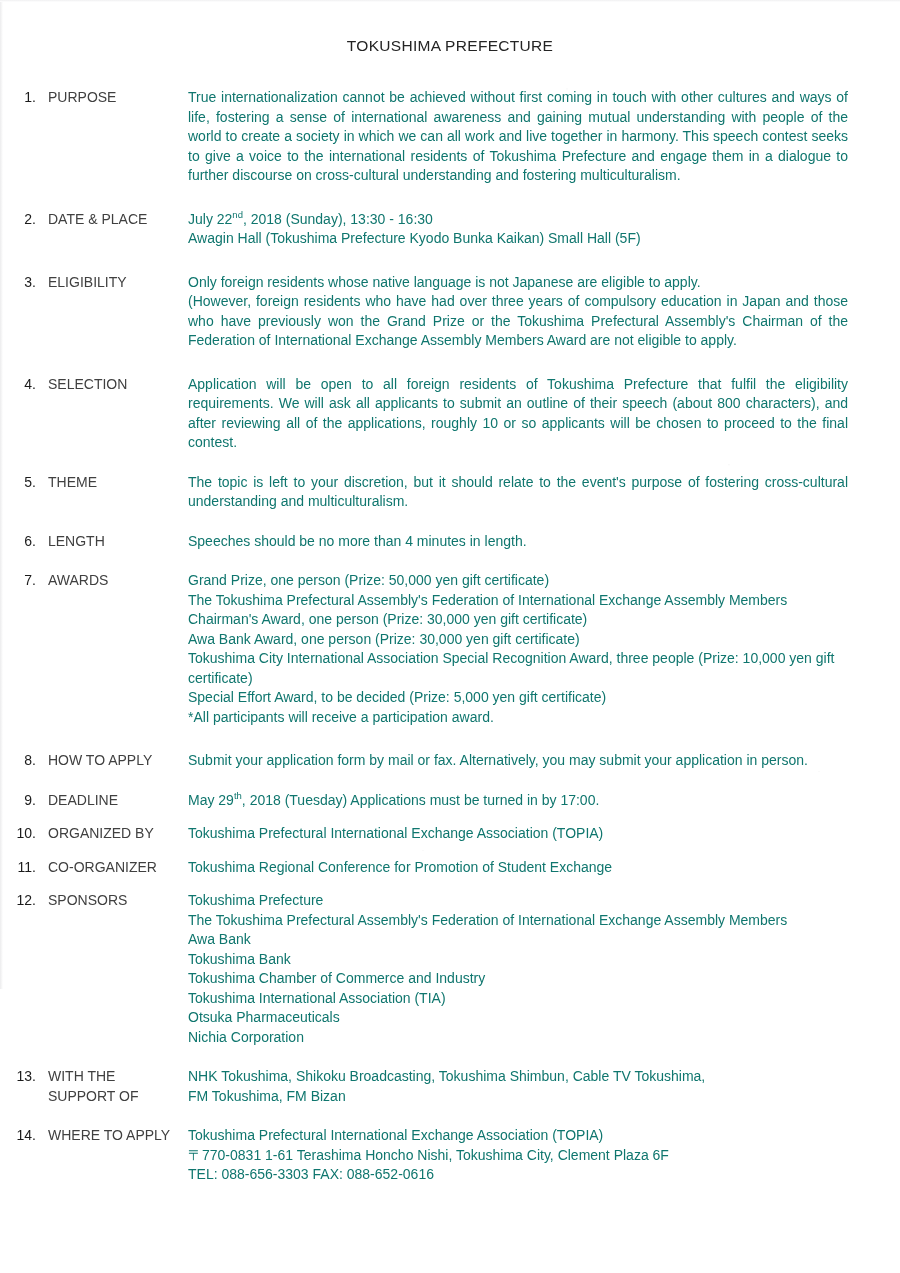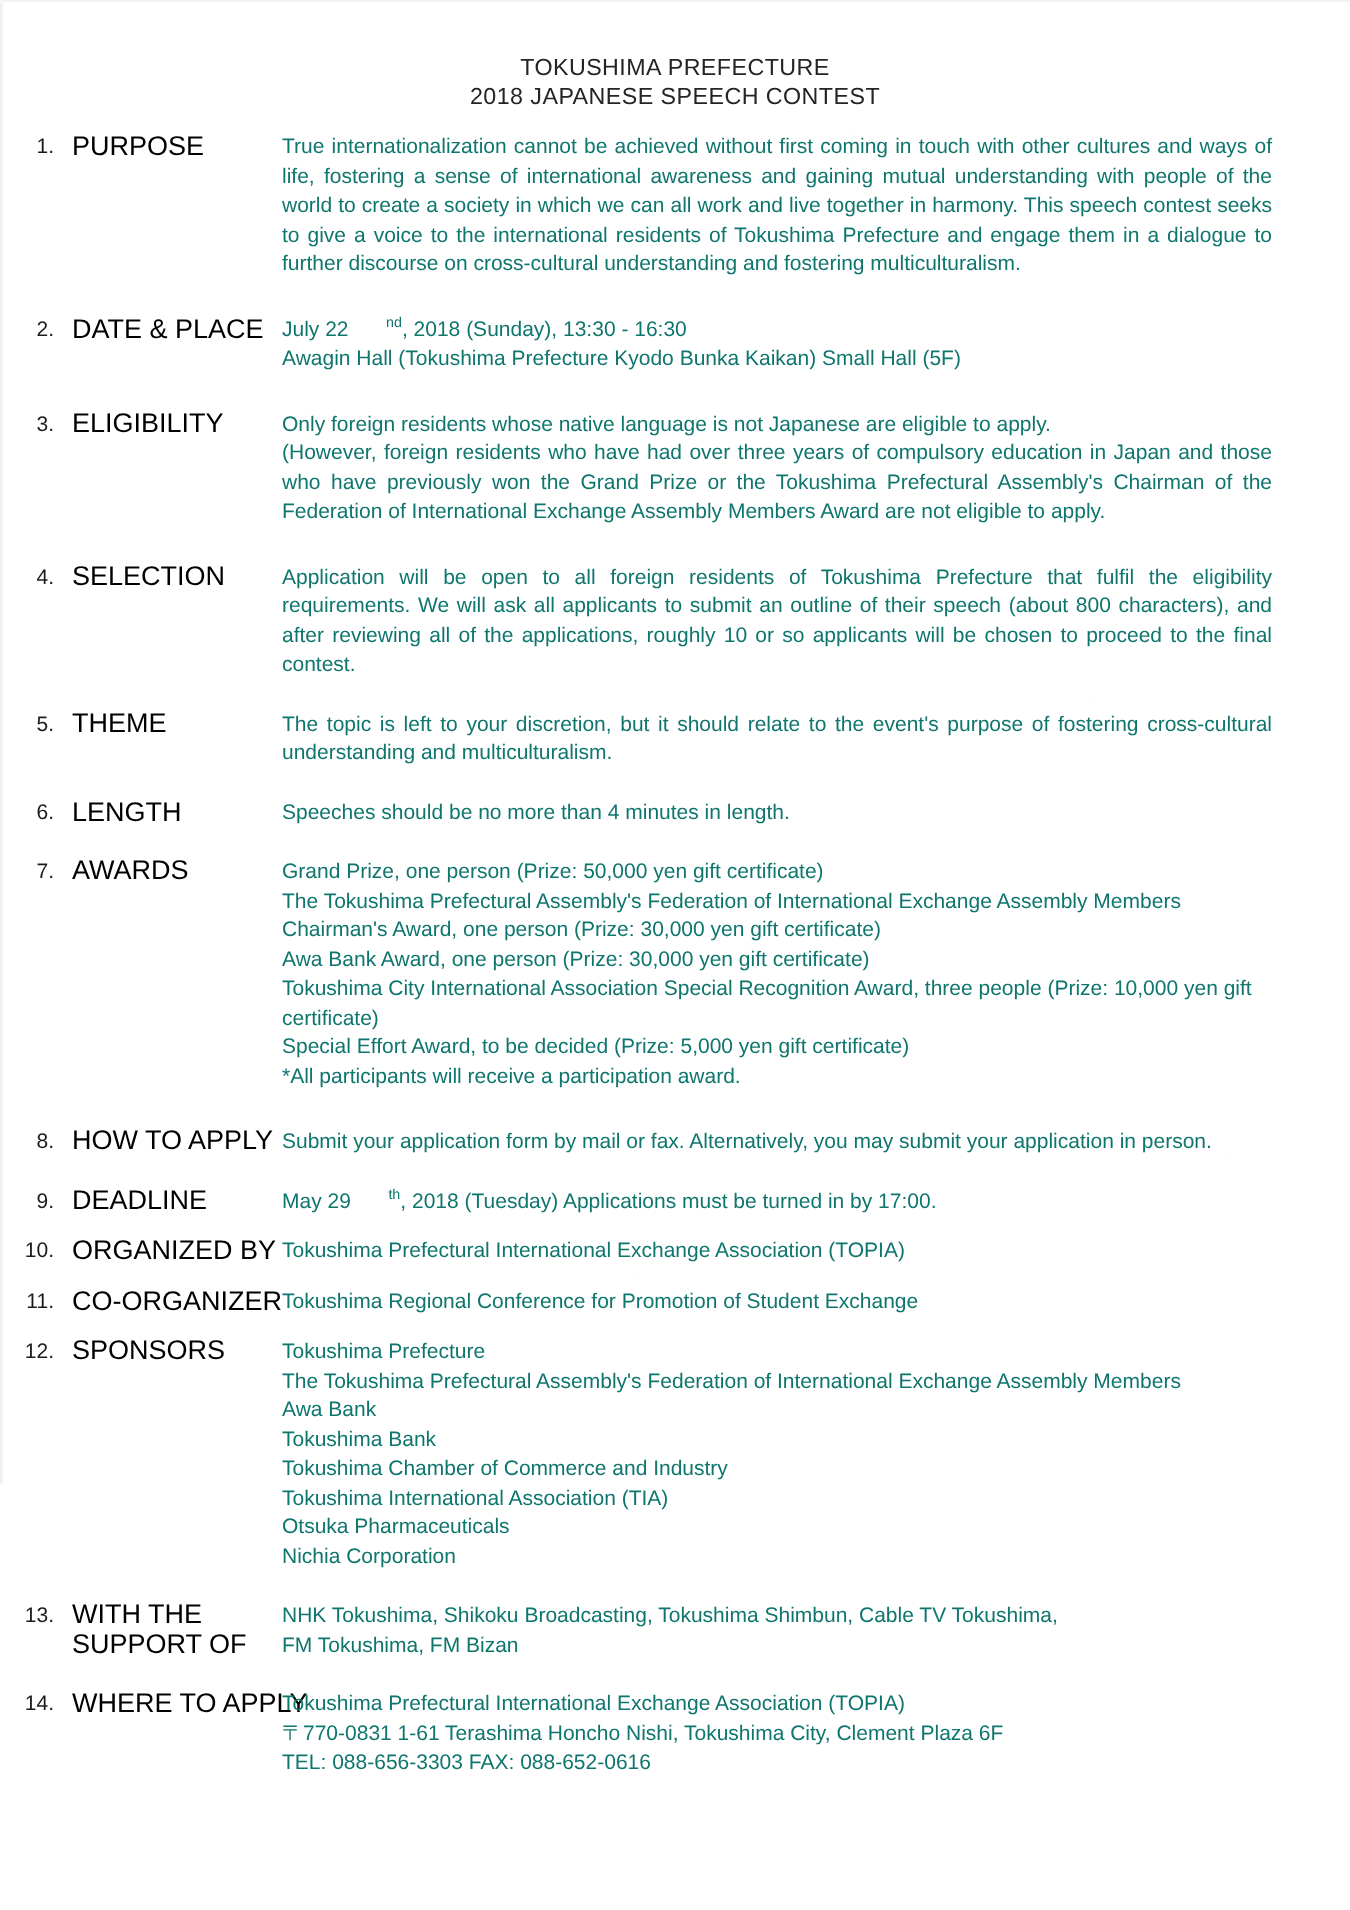--- a/index.html
+++ b/index.html
@@ -88,23 +88,23 @@
     line-height: 19.5px;
     padding-right: 0;
     color: #1b1b1b;
     white-space: pre;
   }
   .row-label {
     width: 152px;
     flex: 0 0 152px;
     padding-left: 12px;
     box-sizing: border-box;
-    font-size: 18px;
+    font-size: 14px;
     line-height: 19.5px;
-    color: #000000;
+    color: #404040;
   }
   .row-label .lbl-line {
     display: block;
     white-space: pre;
   }
   .row-body {
     flex: 1 1 auto;
     width: 622px;
     padding-right: 52px;
     box-sizing: border-box;
@@ -117,38 +117,36 @@
     text-align: justify;
     text-justify: inter-word;
   }
   .para.nojust {
     text-align: left;
   }
   sup {
     font-size: 9.5px;
     vertical-align: super;
     line-height: 0;
-    margin-left: 25px;
   }
 
   
   .gap-lg { height: 24px; }
   .gap-md { height: 20px; }
   .gap-sm { height: 14px; }
 </style>
 </head>
 <body>
 
 <div class="page">
   <div class="scan-edge-left"></div>
   <div class="scan-edge-top"></div>
 
   <div class="title-block">
     <div class="title-line">TOKUSHIMA PREFECTURE</div>
-    <div class="title-line">2018 JAPANESE SPEECH CONTEST</div>
   </div>
 
   <div class="rows" id="rows-container">
       <div class="row">
         <div class="row-num">1.</div>
         <div class="row-label">
           <span class="lbl-line">PURPOSE</span>
         </div>
         <div class="row-body">
           <p class="para">True internationalization cannot be achieved without first coming in touch with other cultures and ways of life, fostering a sense of international awareness and gaining mutual understanding with people of the world to create a society in which we can all work and live together in harmony. This speech contest seeks to give a voice to the international residents of Tokushima Prefecture and engage them in a dialogue to further discourse on cross-cultural understanding and fostering multiculturalism.</p>

